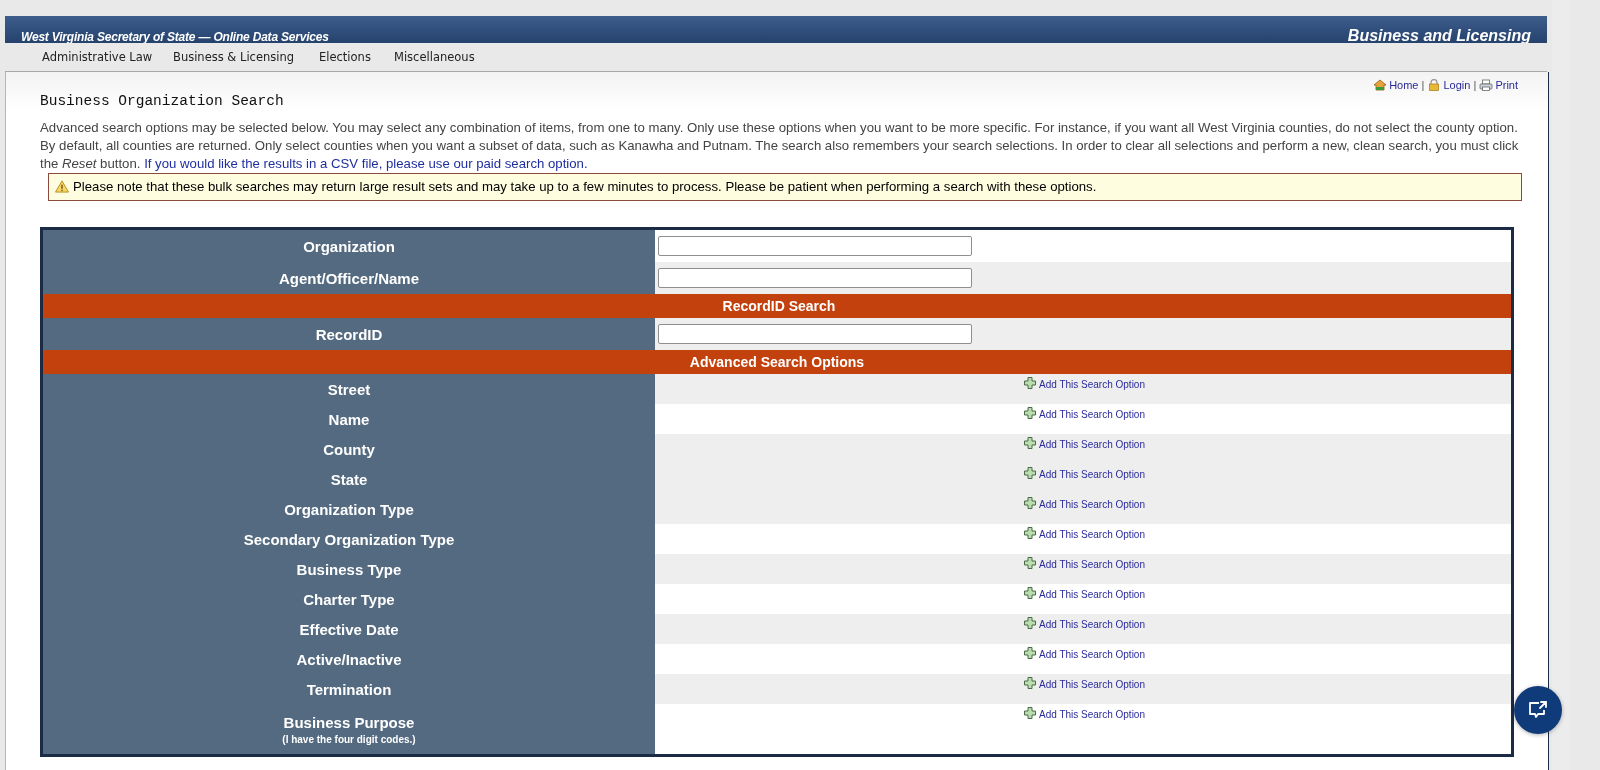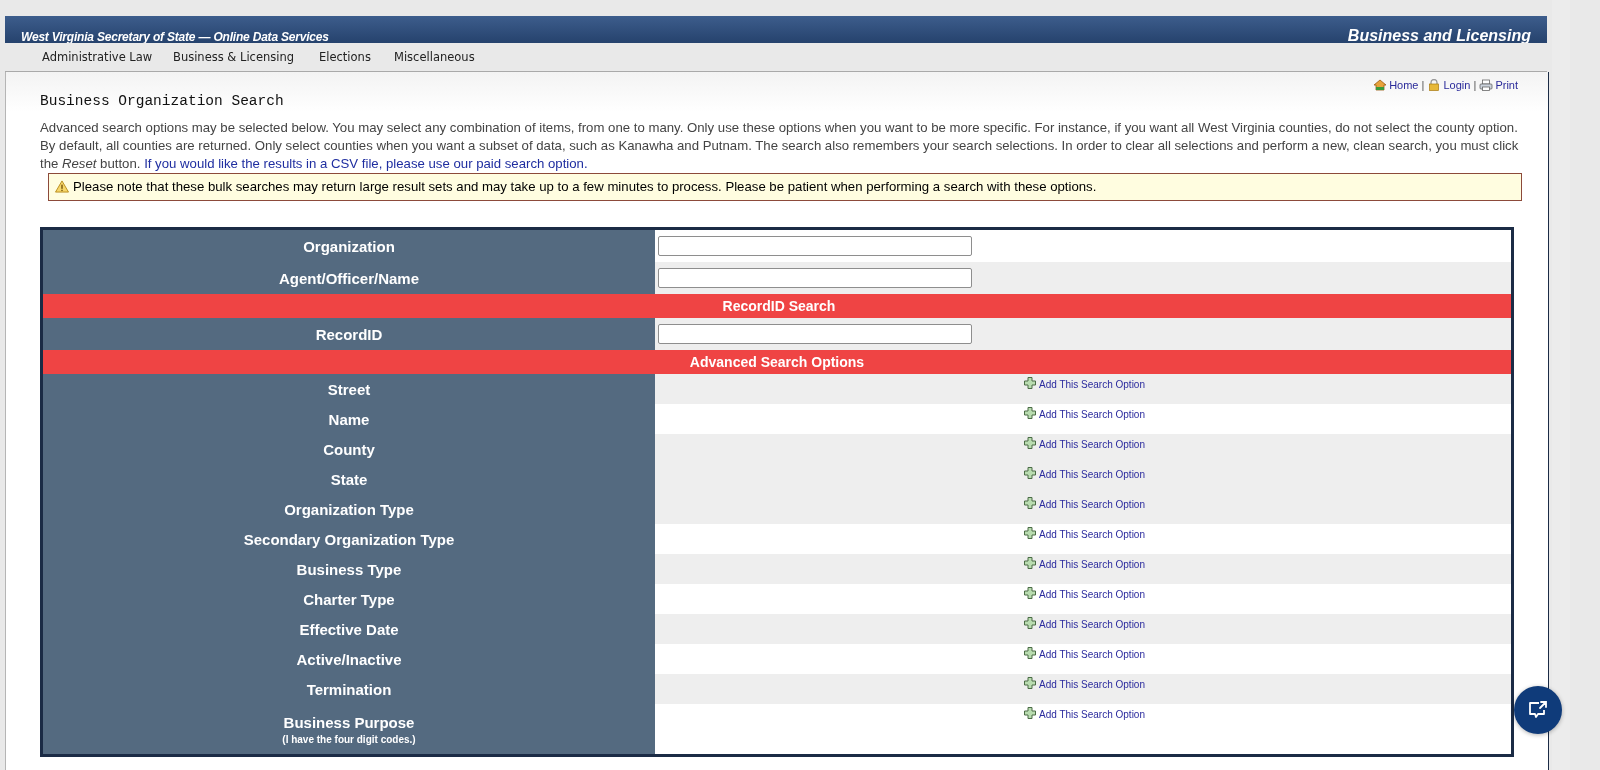--- a/index.html
+++ b/index.html
@@ -70,21 +70,21 @@
   .form-table td { padding: 0; }
   .lbl {
     width: 612px; background: #546a80; color: #fff; font-weight: bold;
     font-size: 15px; text-align: center;
     font-family: "Liberation Sans", sans-serif;
   }
   .lbl .sub { display: block; font-size: 10px; margin-top: 3px; }
   .val { background: #fff; padding-left: 4px; }
   .val.alt { background: #eeeeee; }
   .section-row td {
-    background: #ef4444; color: #fff; font-weight: bold; font-size: 14px;
+    background: #c2410c; color: #fff; font-weight: bold; font-size: 14px;
     text-align: center; height: 24px;
   }
   tr.input-row td { height: 30px; }
   tr.input-row.tall td { height: 32px; }
   .txt {
     width: 306px; height: 18px; border: 1px solid #8e8e8e; border-radius: 2px;
     margin-left: 3px; background: #fff; padding: 0 3px;
   }
   tr.opt-row td { height: 30px; vertical-align: top; text-align: center; }
   tr.opt-row td.lbl { vertical-align: middle; }

